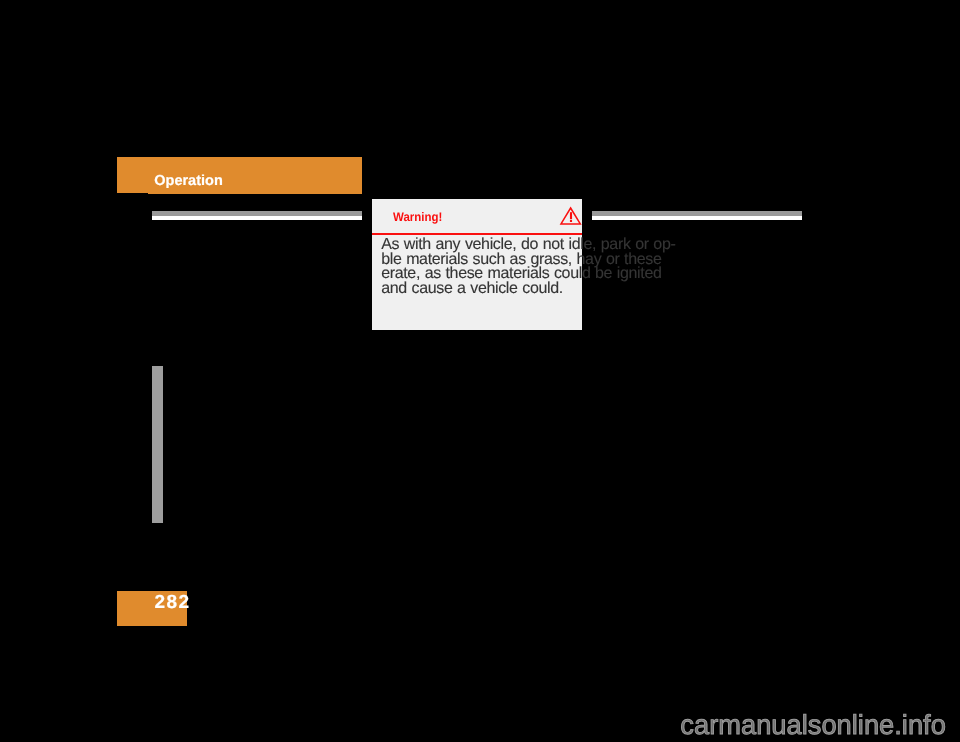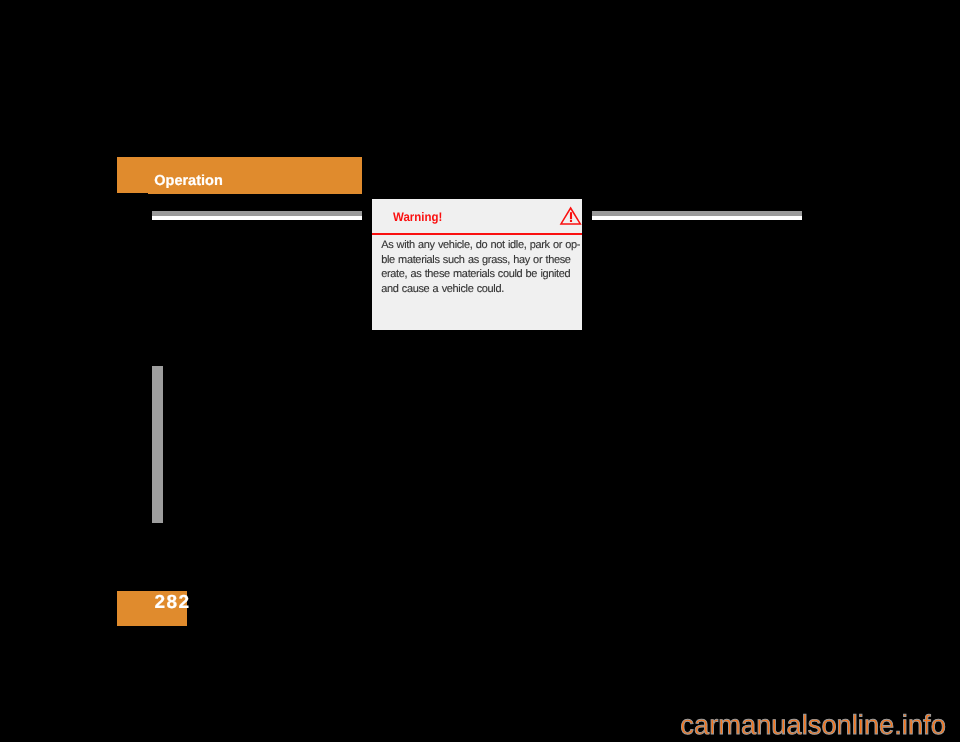--- a/index.html
+++ b/index.html
@@ -44,26 +44,26 @@
   .warning-box { position:absolute; left:371.8px; top:198.7px;
                  width:210.3px; height:131.2px; background:#f0f0f0; }
   .warning-head { position:relative; height:34px;margin-left:12px; }
   .warning-title { position:absolute; left:8.9px; top:12.8px; color:#fa1010;
                    font-weight:bold; font-size:12.4px; line-height:12px;
                    transform:scaleX(0.925); transform-origin:left center; }
   .warning-icon { position:absolute; left:175.2px; top:6.5px; line-height:0; }
   .warning-divider { position:absolute; left:0; top:34.2px;
                      width:210.3px; height:2.1px; background:#fa1010; }
   .warning-body { position:absolute; left:9.4px; top:39.5px; width:200px;
-                  color:#353535; font-size:11px; letter-spacing:-0.35px; word-spacing:0.55px;
+                  color:#353535; font-size:16px; letter-spacing:-0.35px; word-spacing:0.55px;
                   line-height:14.55px; -webkit-text-stroke:0.12px #353535; }
   .warning-body .ln { display:block; white-space:nowrap; }
 
   
-  .watermark { position:absolute; left:680.3px; top:715.3px; color:#f97316;
+  .watermark { position:absolute; left:680.3px; top:715.3px; color:#737373;
                font-size:27.3px; line-height:20px; white-space:nowrap;
                -webkit-text-stroke:0.9px #9e9e9e; }
 </style>
 </head>
 <body>
 
 <div class="page">
 
   <div class="chapter-tab">
     <span class="label">Operation</span>

